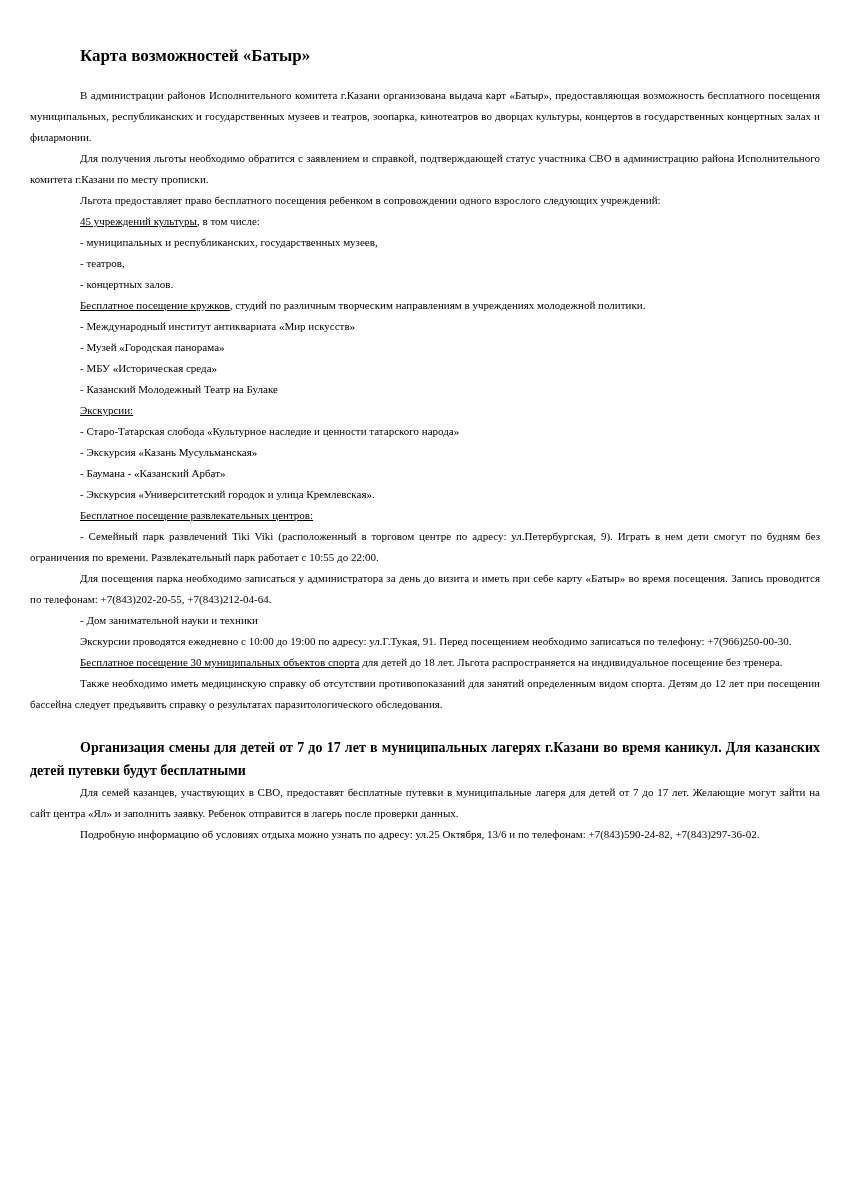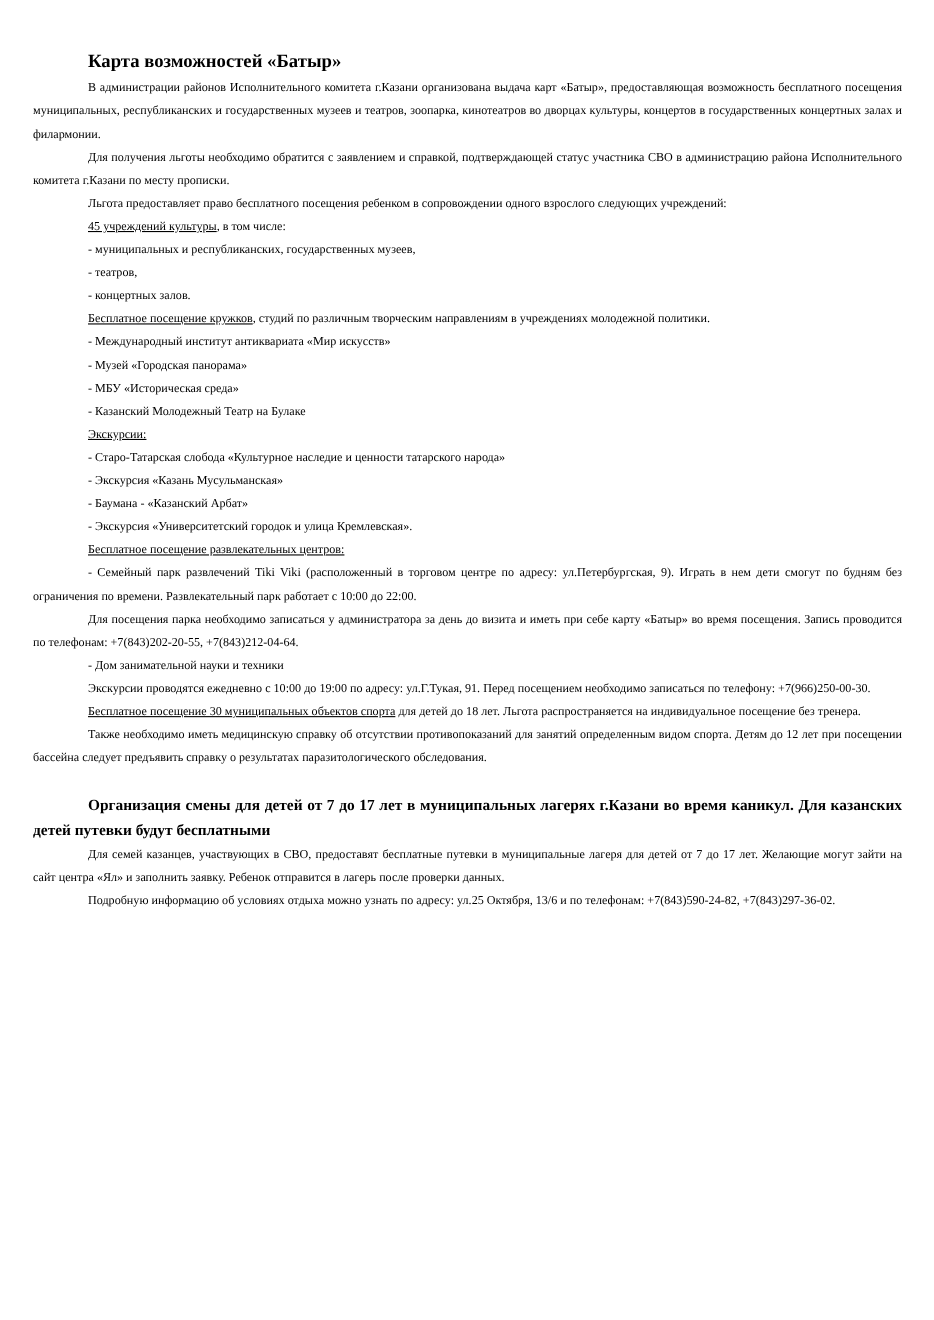--- a/index.html
+++ b/index.html
@@ -23,21 +23,21 @@
     text-align: justify;
     text-indent: 50px;
     color: #000000;
   }
   .title-para {
     font-size: 17px;
     line-height: 23px;
     font-weight: bold;
     text-indent: 50px;
     text-align: left;
-    margin-bottom: 3px;
+    margin-bottom: 18px;
   }
   .section-title {
     font-size: 14px;
     line-height: 23px;
     font-weight: bold;
     text-align: justify;
     text-indent: 50px;
   }
   .u { text-decoration: underline; }
   .spacer { height: 21px; }
@@ -71,21 +71,21 @@
 
   <p class="para"><span class="u">Экскурсии:</span></p>
 
   <p class="para">- Старо-Татарская слобода «Культурное наследие и ценности татарского народа»</p>
   <p class="para">- Экскурсия «Казань Мусульманская»</p>
   <p class="para">- Баумана - «Казанский Арбат»</p>
   <p class="para">- Экскурсия «Университетский городок и улица Кремлевская».</p>
 
   <p class="para"><span class="u">Бесплатное посещение развлекательных центров:</span></p>
 
-  <p class="para">- Семейный парк развлечений Tiki Viki (расположенный в торговом центре по адресу: ул.Петербургская, 9). Играть в нем дети смогут по будням без ограничения по времени. Развлекательный парк работает с 10:00 до 22:00.</p>
+  <p class="para">- Семейный парк развлечений Tiki Viki (расположенный в торговом центре по адресу: ул.Петербургская, 9). Играть в нем дети смогут по будням без ограничения по времени. Развлекательный парк работает с 10:55 до 22:00.</p>
 
   <p class="para">Для посещения парка необходимо записаться у администратора за день до визита и иметь при себе карту «Батыр» во время посещения. Запись проводится по телефонам: +7(843)202-20-55, +7(843)212-04-64.</p>
 
   <p class="para">- Дом занимательной науки и техники</p>
 
   <p class="para">Экскурсии проводятся ежедневно с 10:00 до 19:00 по адресу: ул.Г.Тукая, 91. Перед посещением необходимо записаться по телефону: +7(966)250-00-30.</p>
 
   <p class="para"><span class="u">Бесплатное посещение 30 муниципальных объектов спорта</span><span> для детей до 18 лет. Льгота распространяется на индивидуальное посещение без тренера.</span></p>
 
   <p class="para">Также необходимо иметь медицинскую справку об отсутствии противопоказаний для занятий определенным видом спорта. Детям до 12 лет при посещении бассейна следует предъявить справку о результатах паразитологического обследования.</p>

